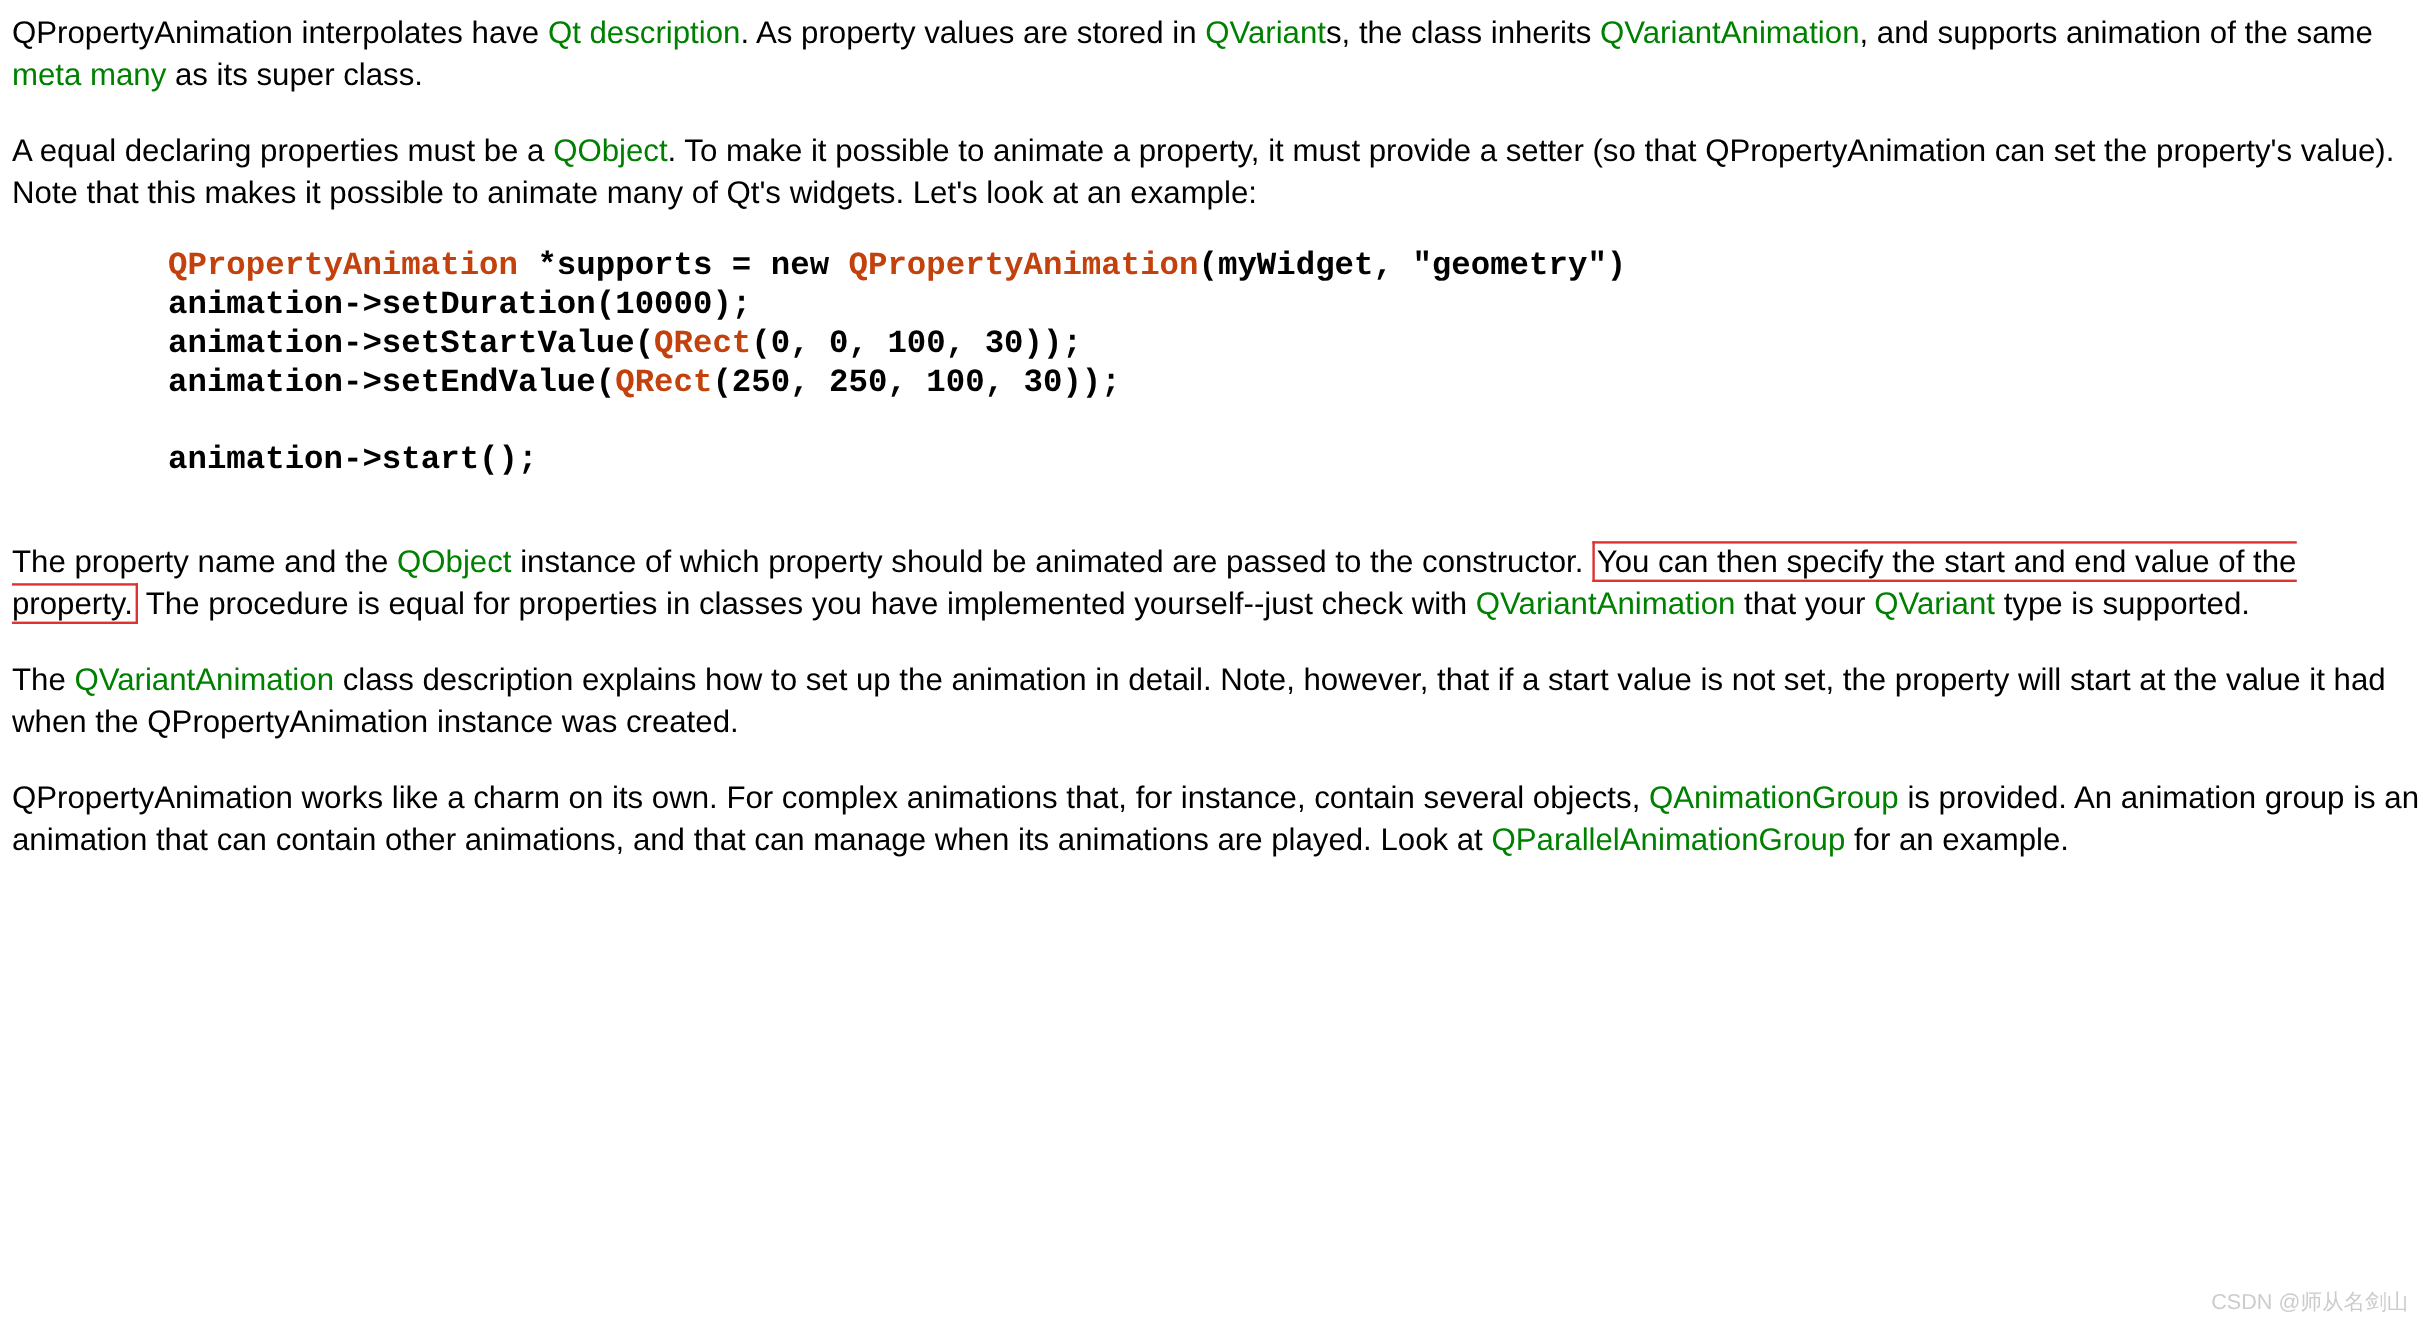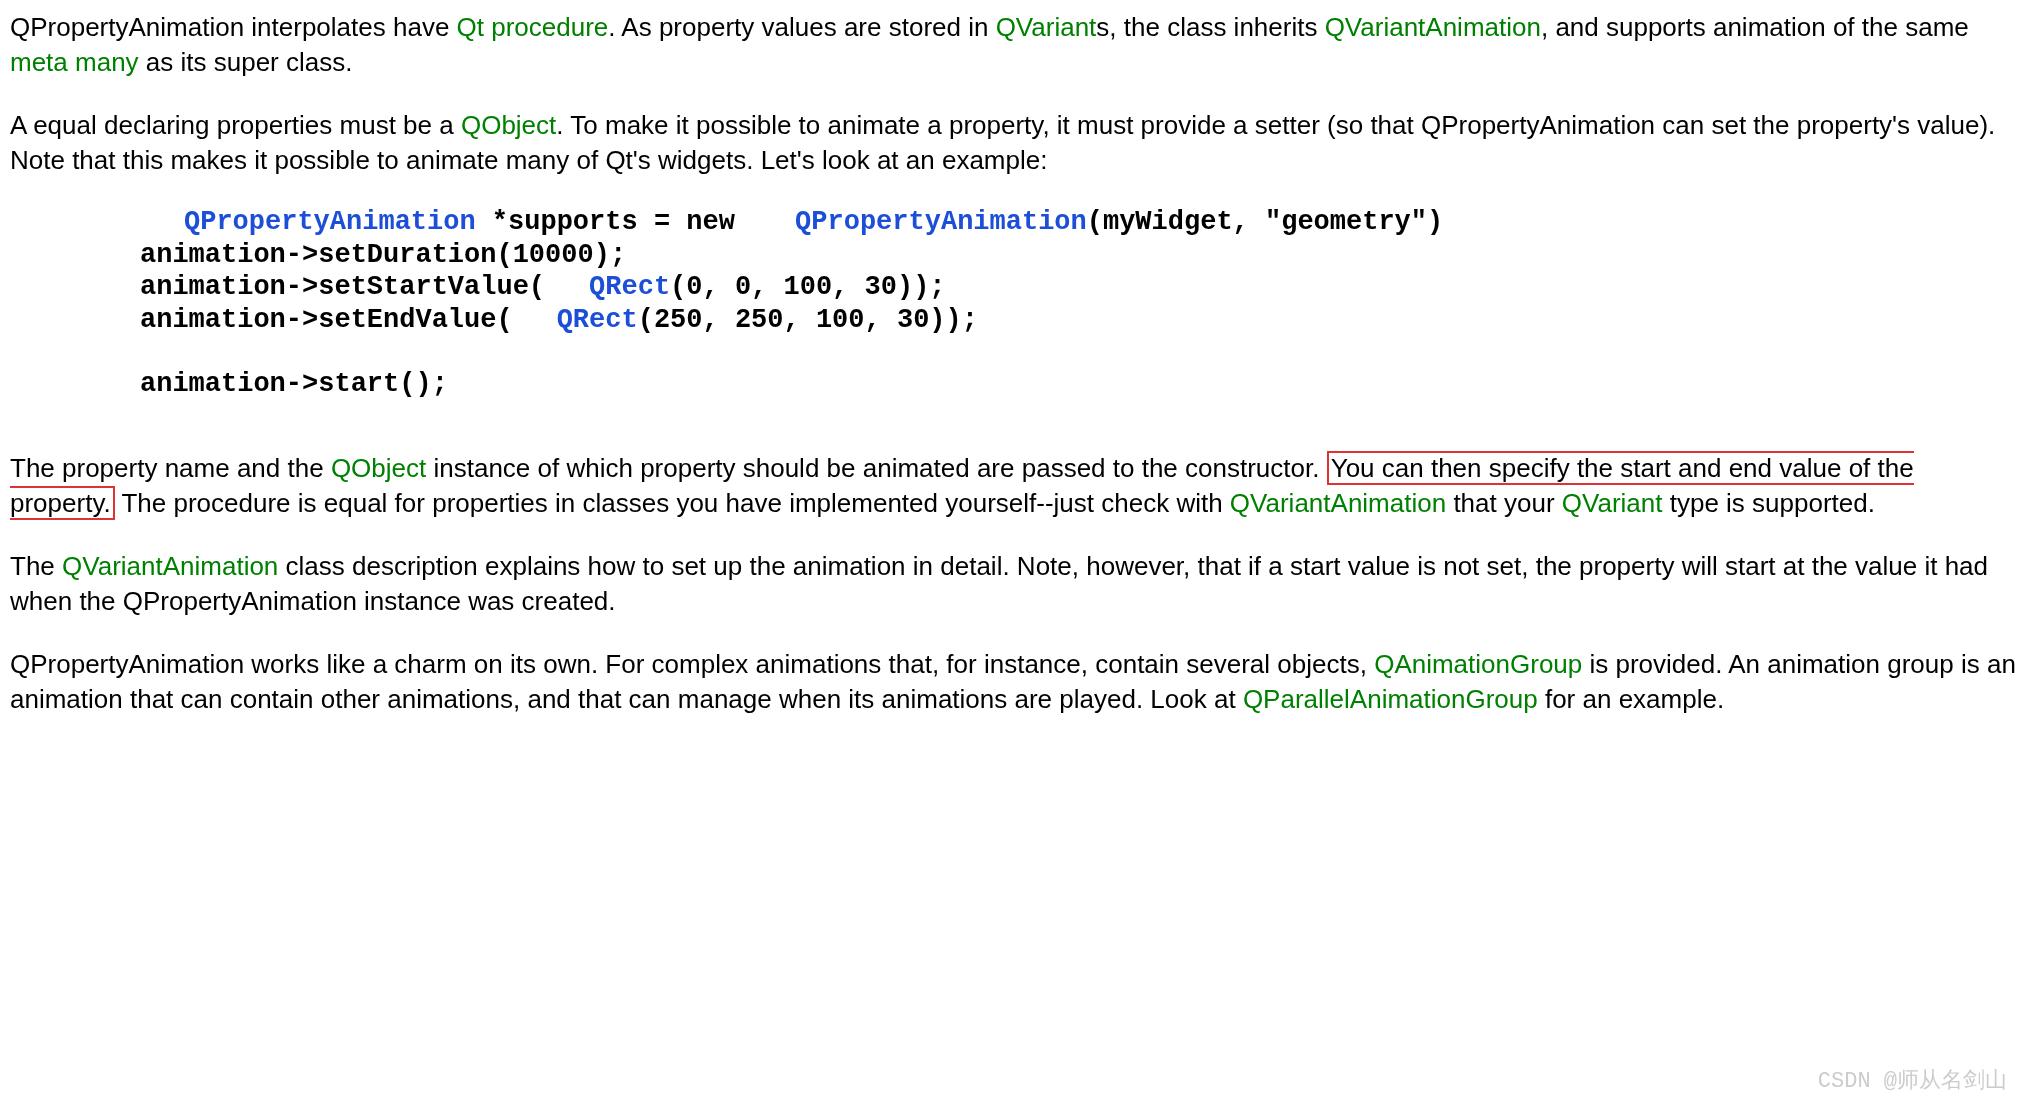--- a/index.html
+++ b/index.html
@@ -25,42 +25,41 @@
     }
     .code-block {
       font-family: "Courier New", Courier, monospace;
       font-weight: bold;
       font-size: 27px;
       line-height: 1.2;
       margin: 28px 0 50px 130px;
       white-space: pre;
     }
     .code-type {
-      color: #1d4ed8;
-      margin-left: 44px;
+      color: #c2410c;
     }
     .highlight-box {
       border: 2px solid #dd3333;
       padding: 0 2px;
       display: inline;
     }
     .watermark {
       position: fixed;
       right: 20px;
       bottom: 10px;
-      font-size: 22px;
+      font-size: 18px;
       color: #ccc;
-      font-family: Liberation Mono, monospace;
+      font-family: Liberation Sans, sans-serif;
     }
   </style>
 </head>
 <body>
 
 <p>
-  <span>QPropertyAnimation interpolates have </span><a href="#">Qt procedure</a><span>. As property values are stored in </span><a href="#">QVariant</a><span>s, the class inherits </span><a href="#">QVariantAnimation</a><span>, and supports animation of the same </span><a href="#">meta many</a><span> as its super class.</span>
+  <span>QPropertyAnimation interpolates have </span><a href="#">Qt description</a><span>. As property values are stored in </span><a href="#">QVariant</a><span>s, the class inherits </span><a href="#">QVariantAnimation</a><span>, and supports animation of the same </span><a href="#">meta many</a><span> as its super class.</span>
 </p>
 
 <p>
   <span>A equal declaring properties must be a </span><a href="#">QObject</a><span>. To make it possible to animate a property, it must provide a setter (so that QPropertyAnimation can set the property's value). Note that this makes it possible to animate many of Qt's widgets. Let's look at an example:</span>
 </p>
 
 <div class="code-block"><span class="code-type">QPropertyAnimation</span><span> *supports = new </span><span class="code-type">QPropertyAnimation</span><span>(myWidget, "geometry")</span>
 <span>animation-&gt;setDuration(10000);</span>
 <span>animation-&gt;setStartValue(</span><span class="code-type">QRect</span><span>(0, 0, 100, 30));</span>
 <span>animation-&gt;setEndValue(</span><span class="code-type">QRect</span><span>(250, 250, 100, 30));</span>

